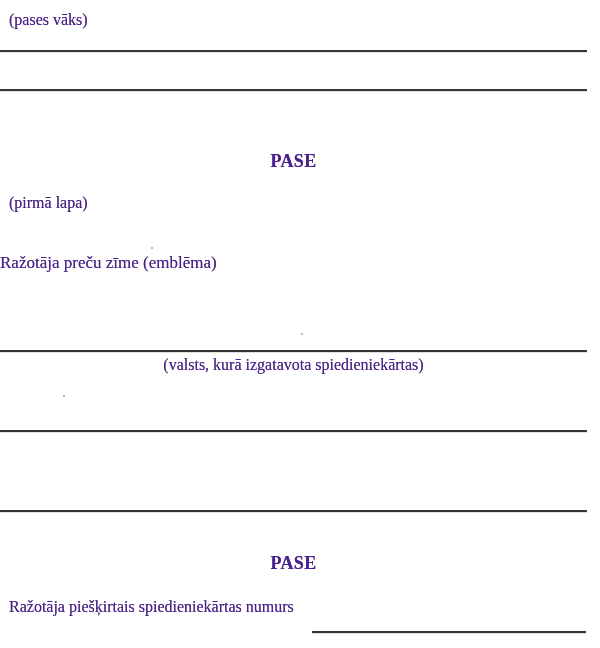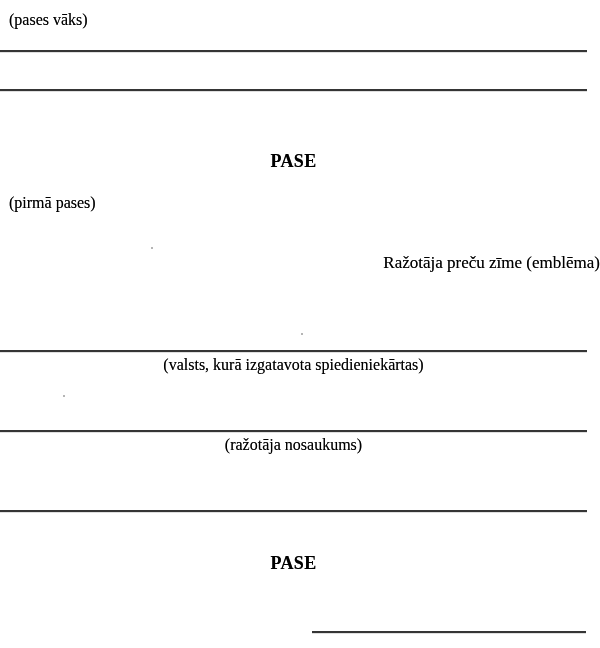--- a/index.html
+++ b/index.html
@@ -13,34 +13,34 @@
     height: 648px;
     background: #ffffff;
     font-family: "Liberation Serif", "DejaVu Serif", serif;
     color: #1b1b1b;
     overflow: hidden;
   }
   .txt {
     position: absolute;
     font-size: 16px;
     line-height: 20px;
-    color: #000000;
+    color: #4c1d95;
     text-shadow: 0 0 0.4px rgba(0,0,0,0.55);
     white-space: nowrap;
   }
   .left-label { left: 9px; }
   .centered {
     left: 0;
     width: 587px;
     text-align: center;
   }
   .centered-full {
     left: 0;
     width: 600px;
-    text-align: right;
+    text-align: left;
   }
   .doc-title {
     font-weight: bold;
     font-size: 18px;
     letter-spacing: 0.3px;
   }
   .note { font-size: 17px; }
   .rule {
     position: absolute;
     left: 0;
@@ -74,37 +74,37 @@
 
   <div class="txt left-label" style="top:10px">(pases vāks)</div>
 
   <div class="rule" style="top:50px"></div>
 
 
   <div class="rule" style="top:89px"></div>
 
   <div class="txt centered doc-title" style="top:151px">PASE</div>
 
-  <div class="txt left-label" style="top:193px">(pirmā pases)</div>
+  <div class="txt left-label" style="top:193px">(pirmā lapa)</div>
 
   <div class="txt centered-full note" style="top:253px">Ražotāja preču zīme (emblēma)</div>
 
   <div class="rule" style="top:350px"></div>
 
   <div class="txt centered" style="top:355px">(valsts, kurā izgatavota spiedieniekārtas)</div>
 
   <div class="rule" style="top:430px"></div>
 
-  <div class="txt centered" style="top:435px">(ražotāja nosaukums)</div>
 
   <div class="rule" style="top:510px"></div>
 
 
   <div class="txt centered doc-title" style="top:553px">PASE</div>
 
+  <div class="txt left-label wrap-label" style="top:596px">Ražotāja piešķirtais spiedieniekārtas numurs</div>
 
   <div class="rule short" style="top:631px"></div>
 
   <div class="speck" style="left:151px; top:247px"></div>
   <div class="speck" style="left:301px; top:333px"></div>
   <div class="speck" style="left:63px; top:395px"></div>
 
 </div>
 
 </body></html>

